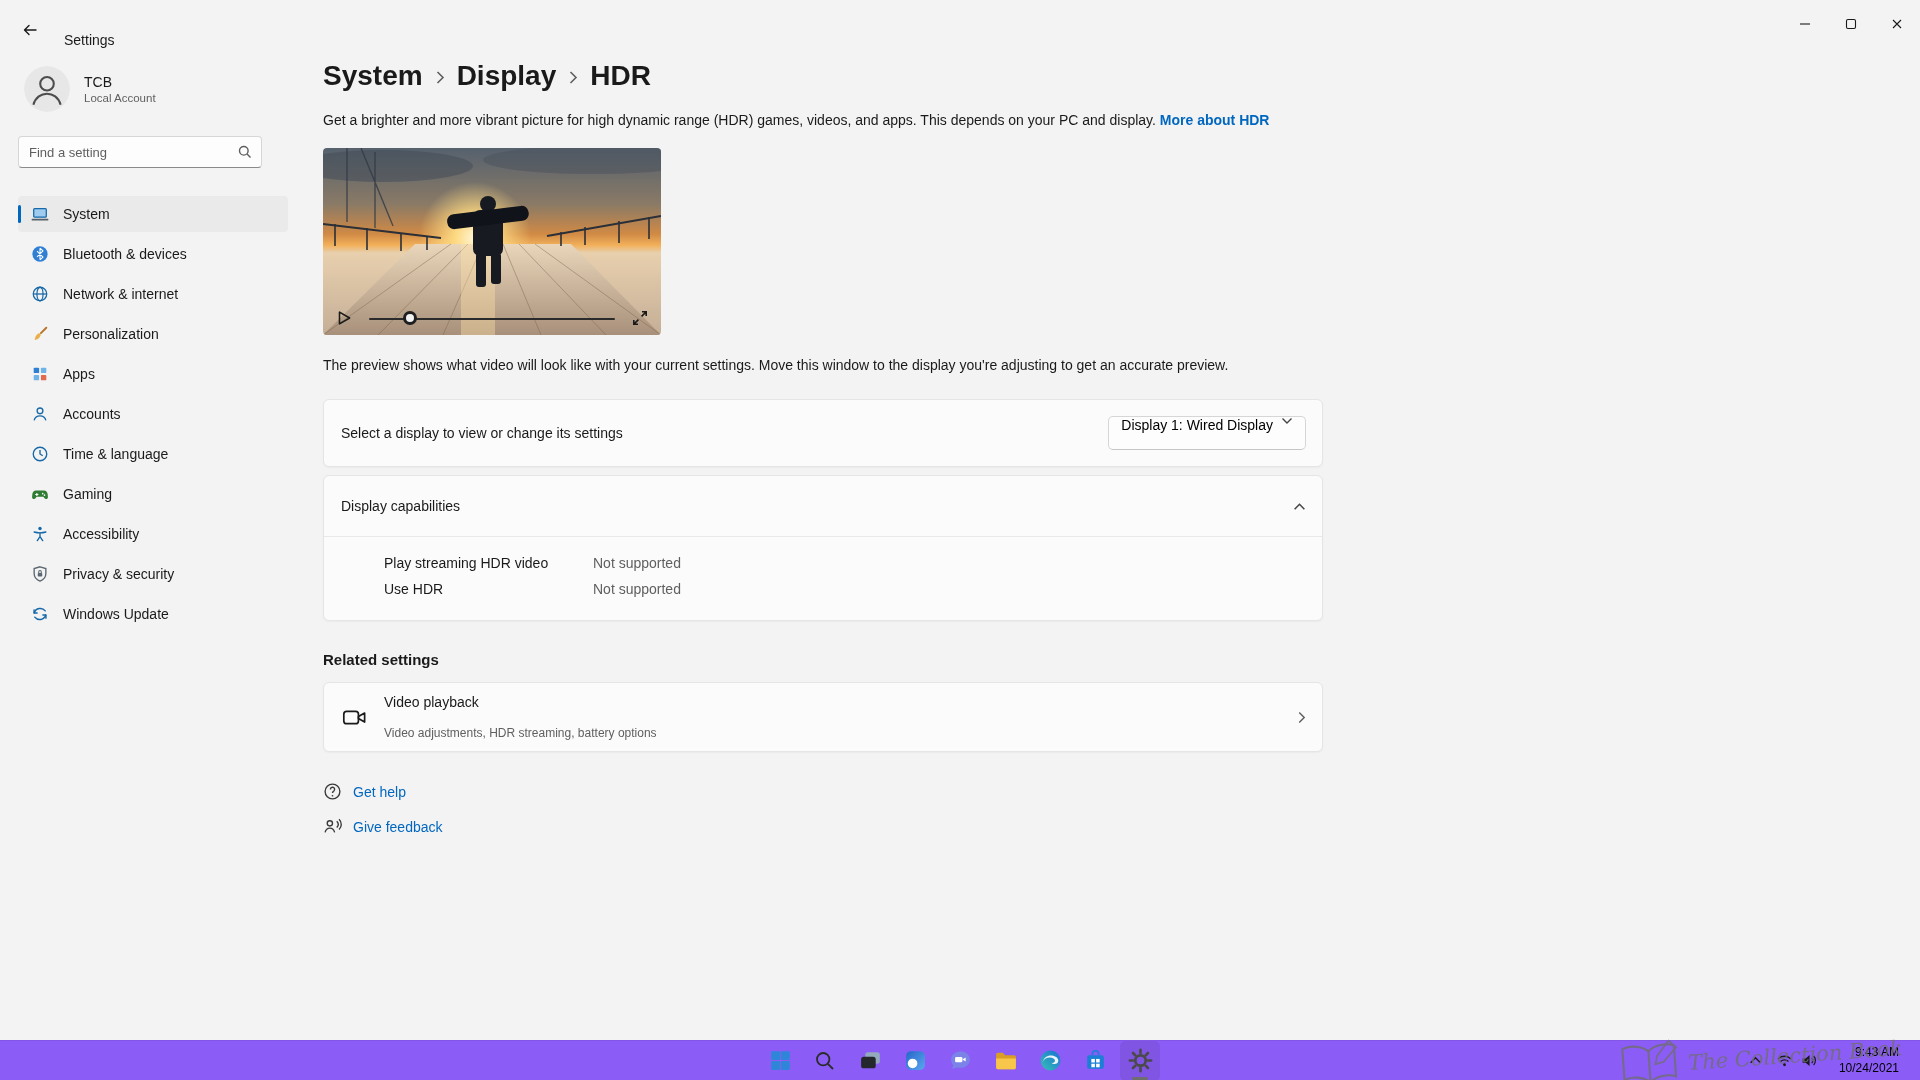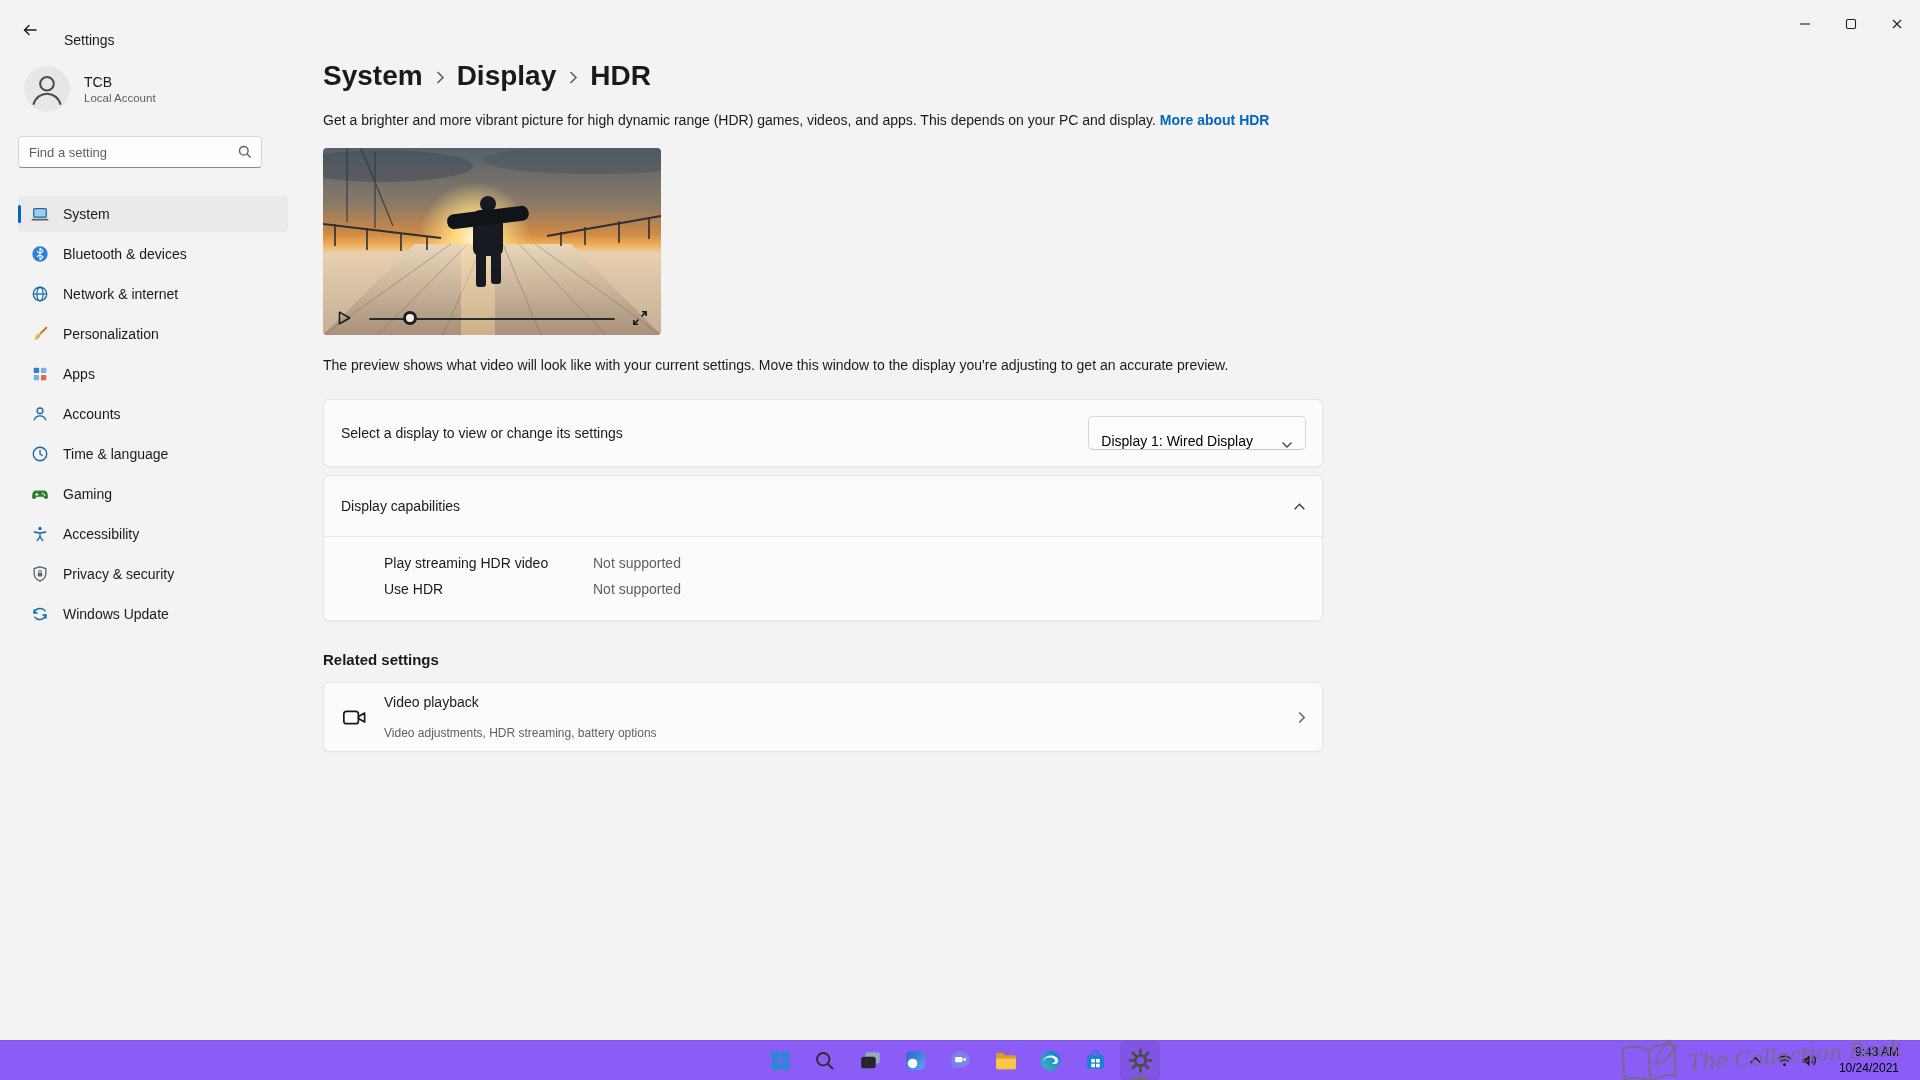--- a/index.html
+++ b/index.html
@@ -48,21 +48,21 @@
   .slider { position:relative; flex:1; height:14px; margin:0 16px; cursor:pointer; }
   .slider .track { position:absolute; left:0; right:0; top:6.5px; height:2px; background:#2b2b2b; border-radius:1px; }
   .slider .thumb { position:absolute; left:14%; top:0; width:14px; height:14px; border-radius:50%; background:#f2f2f2; border:3.5px solid #1f1f1f; }
 
   .caption { margin-top:22px; font-size:14px; max-width:1050px; }
 
   .card { width:1000px; background:#fbfbfb; border:1px solid #e5e5e5; border-radius:6px; box-shadow:0 1px 2px rgba(0,0,0,0.04); }
   .card-row { display:flex; align-items:center; padding:0 16px 0 17px; }
   .select-card { margin-top:26px; height:68px; }
   .select-card .card-row { height:100%; }
-  .dropdown { margin-left:auto; display:flex; align-items:flex-end; gap:28px; height:34px; padding:0 12px; background:#fdfdfd; border:1px solid #d6d6d6; border-bottom-color:#c6c6c6; border-radius:5px; font-size:14px; font-family:inherit; cursor:pointer; }
+  .dropdown { margin-left:auto; display:flex; align-items:flex-start; gap:8px; height:34px; padding:0 12px; background:#fdfdfd; border:1px solid #d6d6d6; border-bottom-color:#c6c6c6; border-radius:5px; font-size:14px; font-family:inherit; cursor:pointer; }
 
   .caps-card { margin-top:8px; }
   .caps-header { height:60px; cursor:pointer; }
   .caps-header .chev-btn { margin-left:auto; border:none; background:transparent; display:flex; cursor:pointer; }
   .divider { height:1px; background:#e8e8e8; }
   .caps-body { padding:13px 16px 18px 60px; }
   .caps-row { display:flex; font-size:14px; line-height:26px;gap:24px; }
   .caps-label { width:185px; }
   .caps-value { color:#5f5f5f; }
 
@@ -398,20 +398,38 @@
           <div class="vp-sub">Video adjustments, HDR streaming, battery options</div>
         </div>
         <span class="vp-chev">
           <svg width="9" height="15" viewBox="0 0 10 16">
               <path d="M2.5 2.5 8 8l-5.5 5.5" fill="none" stroke="#5f5f5f" stroke-width="1.6"></path>
             </svg>
         </span>
       </div>
     </div>
 
+    <div class="help-block">
+      <div class="help-row">
+        <svg width="19" height="19" viewBox="0 0 18 18" fill="none" stroke="#3a3a3a" stroke-width="1.3">
+            <circle cx="9" cy="9" r="7"></circle>
+            <path d="M7 7a2 2 0 113.4 1.4c-.7.7-1.4 1-1.4 2.1"></path>
+            <circle cx="9" cy="13" r=".8" fill="#3a3a3a" stroke="none"></circle>
+          </svg>
+        <span class="plain-link">Get help</span>
+      </div>
+      <div class="help-row">
+        <svg width="19" height="19" viewBox="0 0 18 18" fill="none" stroke="#3a3a3a" stroke-width="1.3">
+            <circle cx="6.5" cy="6" r="2.5"></circle>
+            <path d="M2 14.5c.6-2.6 2.4-4 4.5-4s3.9 1.4 4.5 4"></path>
+            <path d="M13 4c1.8 1.8 1.8 4.2 0 6M15.2 2.2c2.8 2.8 2.8 6.8 0 9.6"></path>
+          </svg>
+        <span class="plain-link">Give feedback</span>
+      </div>
+    </div>
   </main>
 </div>
 
 <div class="taskbar">
   <div class="tb-center">
     <button class="tb-btn">
       <svg width="25" height="25" viewBox="0 0 24 24">
           <g fill="#2f86d9">
             <rect x="3" y="3" width="8.6" height="8.6" rx="1"></rect>
             <rect x="12.4" y="3" width="8.6" height="8.6" rx="1"></rect>

